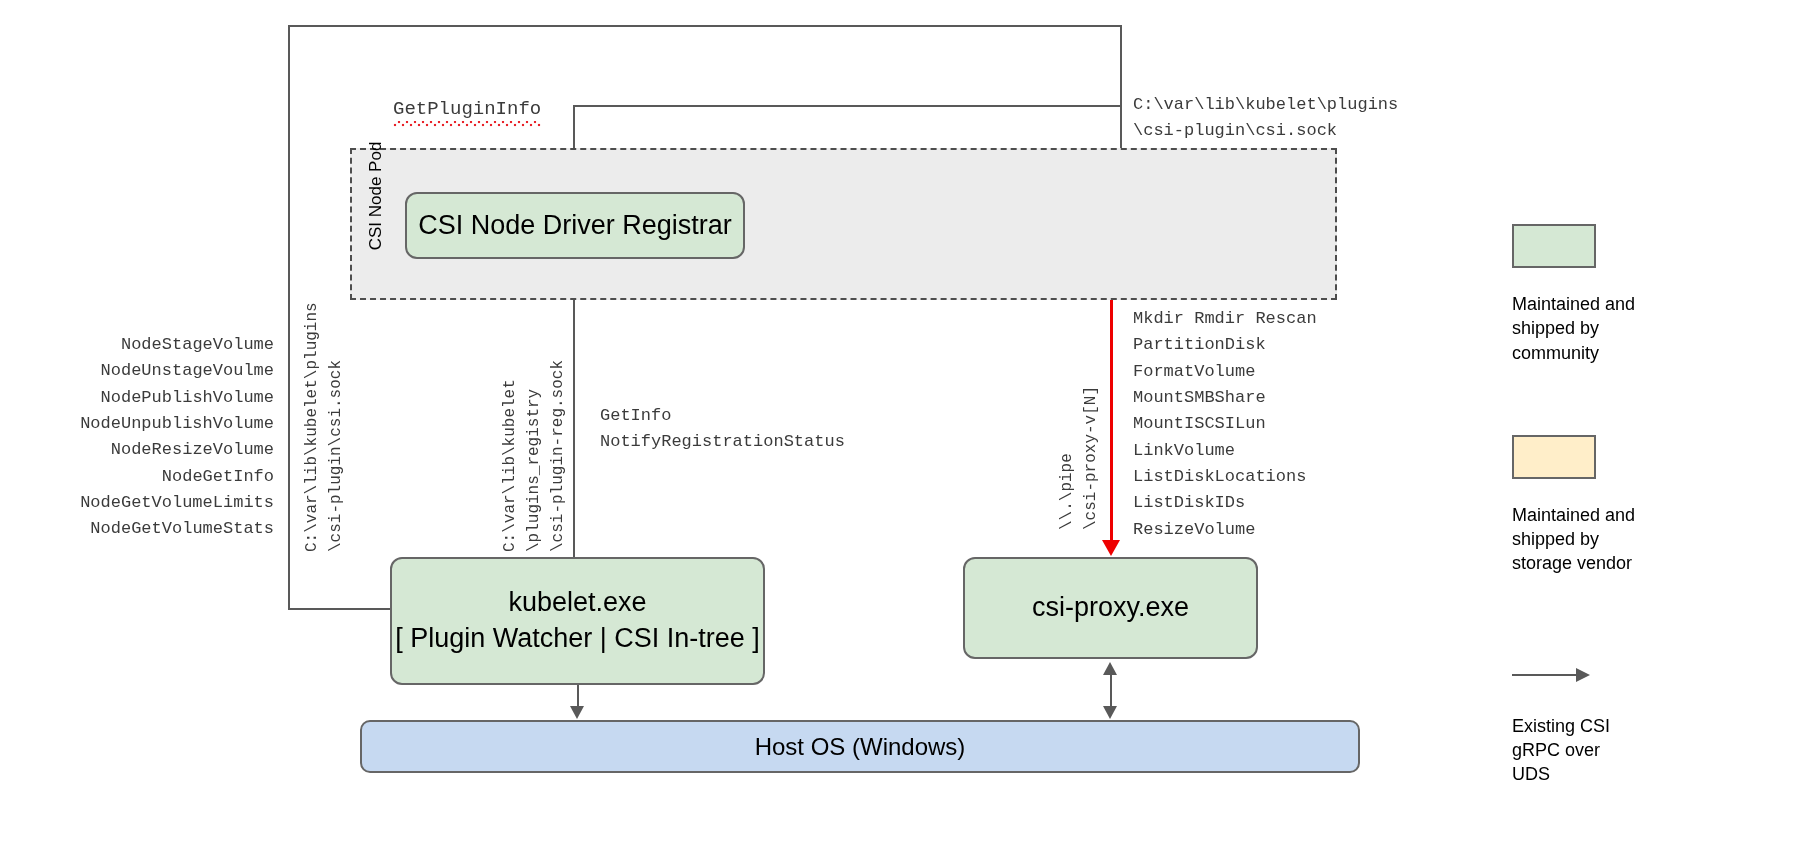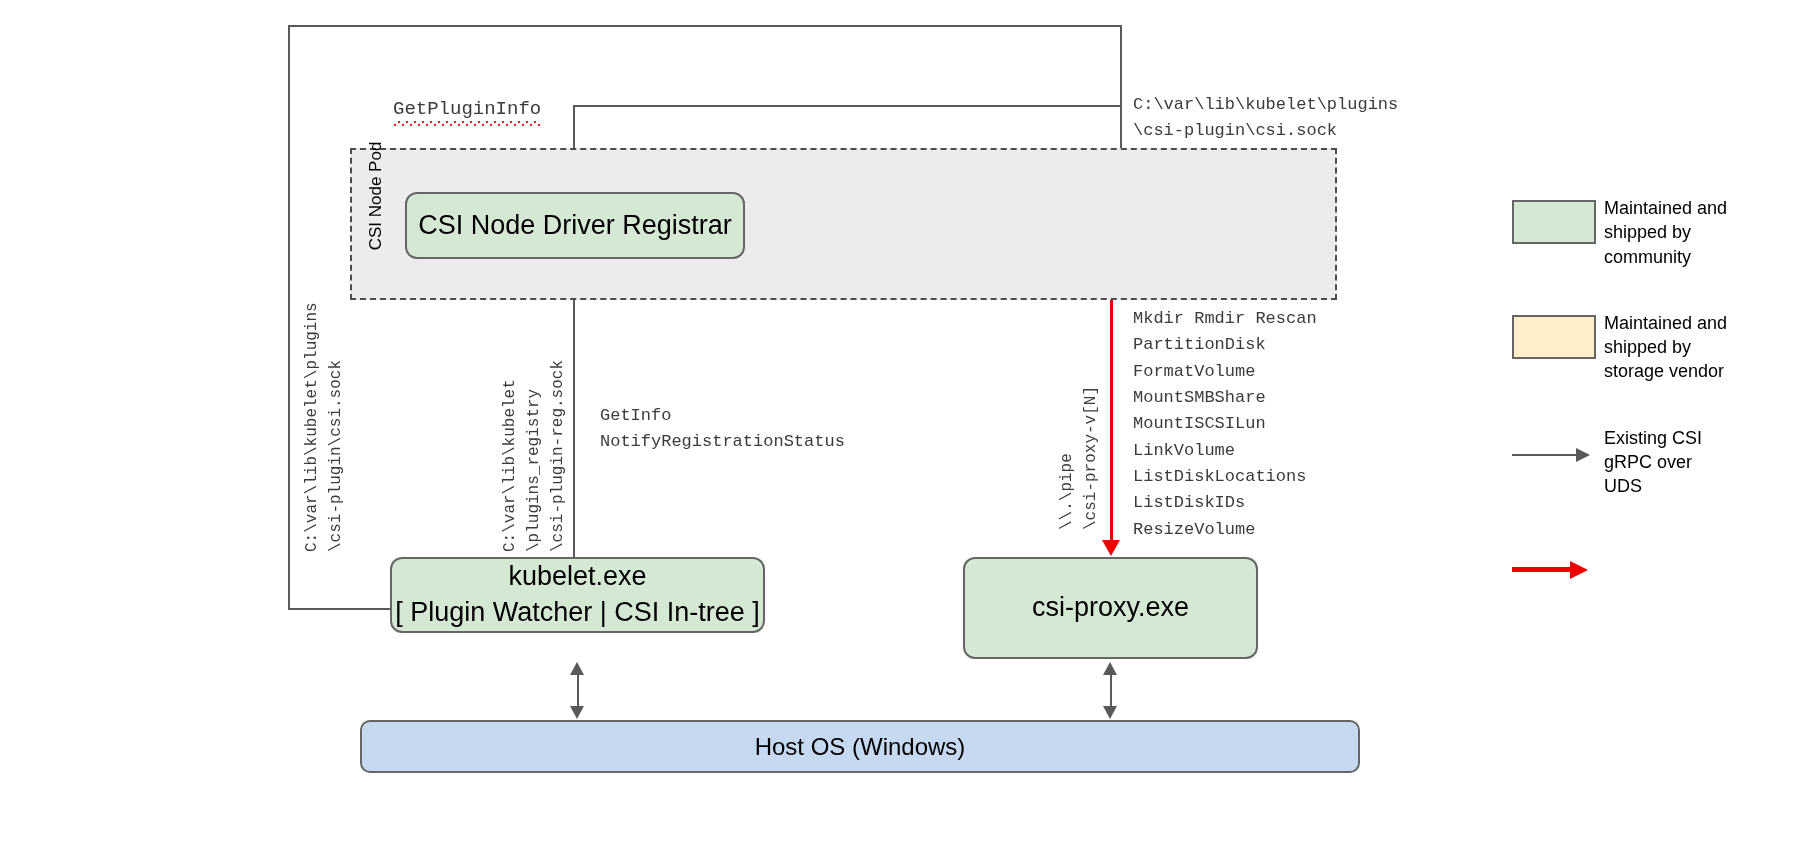--- a/index.html
+++ b/index.html
@@ -24,21 +24,21 @@
     border-radius:12px;display:flex;flex-direction:column;
     align-items:center;justify-content:center;line-height:1.32;
     font-size:27px;color:#000;text-align:center;
   }
   .green{background:#d5e8d4;}
   .yellow{background:#ffeec9;}
   .blue{background:#c6d9f1;border-radius:10px;}
 
   #registrar{left:405px;top:192px;width:340px;height:67px;}
   #plugin{left:937px;top:192px;width:350px;height:67px;}
-  #kubelet{left:390px;top:557px;width:375px;height:76px;}
+  #kubelet{left:390px;top:557px;width:375px;height:128px;}
   #csiproxy{left:963px;top:557px;width:295px;height:102px;}
   #hostos{left:360px;top:720px;width:1000px;height:53px;font-size:24px;}
 
   
   .vline{position:absolute;width:0;border-left:2px solid #595959;}
   .hline{position:absolute;height:0;border-top:2px solid #595959;}
   .vline-red{position:absolute;width:0;border-left:3px solid #ee0000;}
 
   .arrow-dn{position:absolute;width:0;height:0;
     border-left:7px solid transparent;border-right:7px solid transparent;
@@ -64,21 +64,21 @@
   #getplugininfo .squiggle{
     display:block;height:6px;margin-top:1px;
     background-image:
       radial-gradient(circle at 2px 4px,#e8232a 1.3px,transparent 1.6px),
       radial-gradient(circle at 6px 1px,#e8232a 1.3px,transparent 1.6px);
     background-size:8px 6px;background-repeat:repeat-x;
   }
 
   
   #legend{position:absolute;left:1512px;top:196px;width:290px;}
-  .leg-row{display:flex;align-items:flex-start;margin-bottom:42px;}
+  .leg-row{display:flex;align-items:flex-start;margin-bottom:42px;flex-direction:column;}
   .leg-key{width:92px;flex:0 0 92px;display:flex;align-items:center;
     justify-content:flex-start;padding-top:4px;}
   .swatch{width:84px;height:44px;border:2px solid #666;box-sizing:border-box;}
   .leg-text{font-size:18px;line-height:1.35;color:#000;}
   .arrow-row{position:relative;width:90px;height:20px;margin-top:16px;}
   .arrow-shaft{position:absolute;left:0;top:8px;width:68px;height:0;border-top:2px solid #595959;}
   .arrow-head{position:absolute;left:64px;top:2px;width:0;height:0;
     border-top:7px solid transparent;border-bottom:7px solid transparent;
     border-left:14px solid #595959;}
   .arrow-shaft-red{position:absolute;left:0;top:6px;width:62px;height:0;border-top:5px solid #ee0000;}
@@ -138,20 +138,28 @@
   </div>
 
   <div id="getplugininfo">
     <span>GetPluginInfo</span>
     <span class="squiggle"></span>
   </div>
 
   <div class="code-block" style="left:1133px;top:92px;">C:\var\lib\kubelet\plugins
 \csi-plugin\csi.sock</div>
 
+  <div class="code-block code-right" style="left:22px;top:332px;width:252px;">NodeStageVolume
+NodeUnstageVoulme
+NodePublishVolume
+NodeUnpublishVolume
+NodeResizeVolume
+NodeGetInfo
+NodeGetVolumeLimits
+NodeGetVolumeStats</div>
 
   <div class="rot" style="left:300px;top:552px;">C:\var\lib\kubelet\plugins
 \csi-plugin\csi.sock</div>
 
   <div class="rot" style="left:498px;top:552px;">C:\var\lib\kubelet
 \plugins_registry
 \csi-plugin-reg.sock</div>
 
   <div class="code-block" style="left:600px;top:403px;">GetInfo
 NotifyRegistrationStatus</div>

